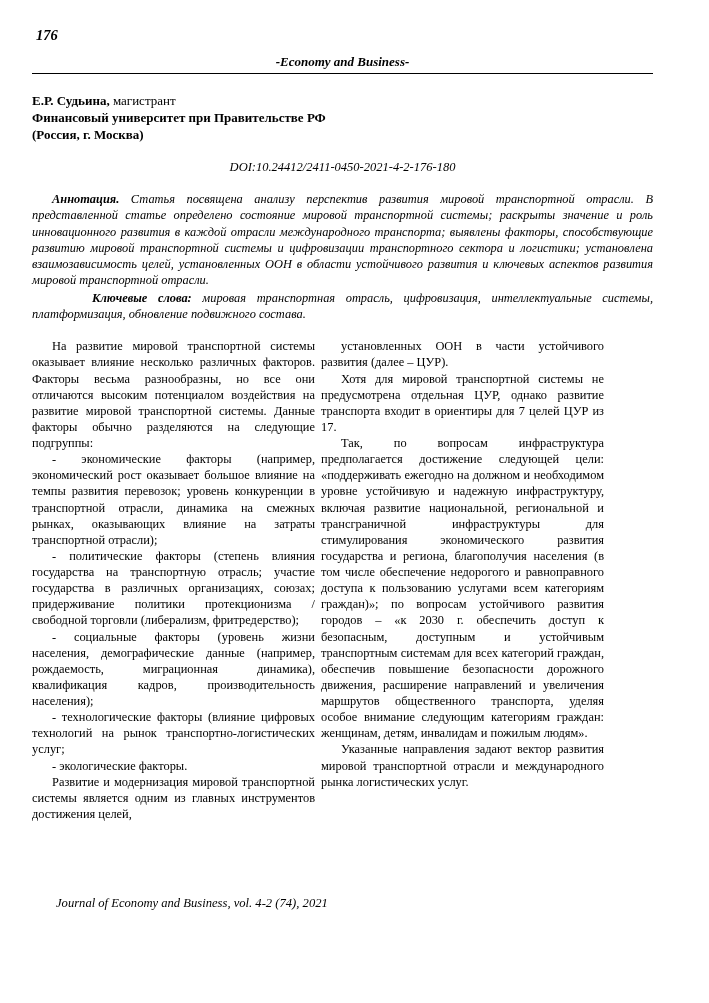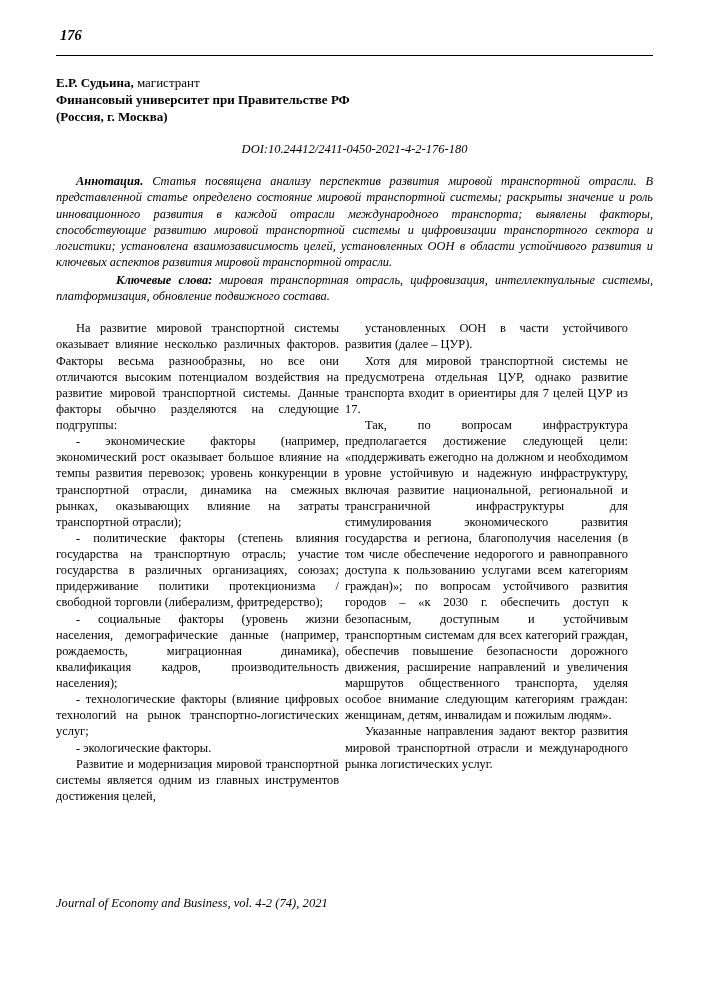--- a/index.html
+++ b/index.html
@@ -12,21 +12,21 @@
     height: 1003px;
     font-family: "Liberation Serif", serif;
     color: #000000;
     position: relative;
   }
   .page {
     position: relative;
     width: 709px;
     height: 933px;
     box-sizing: border-box;
-    padding: 28px 56px 20px 56px;
+    padding: 28px 56px 20px 32px;
   }
   
   .pagenum {
     font-size: 14.5px;
     font-weight: bold;
     font-style: italic;
     line-height: 1;
     margin: 0 0 12px 4px;
   }
   .journal-head {
@@ -121,20 +121,21 @@
     margin-top: 24px;
   }
 </style>
 </head>
 <body>
 
 <div class="page">
 
   <div class="pagenum">176</div>
 
+  <div class="journal-head">-Economy and Business-</div>
 
   <hr class="rule">
 
 
   <div class="author-block">
     <p class="ln"><span class="bold">Е.Р. Судьина,</span> <span class="ital">магистрант</span></p>
     <p class="ln bold">Финансовый университет при Правительстве РФ</p>
     <p class="ln bold">(Россия, г. Москва)</p>
   </div>
 

